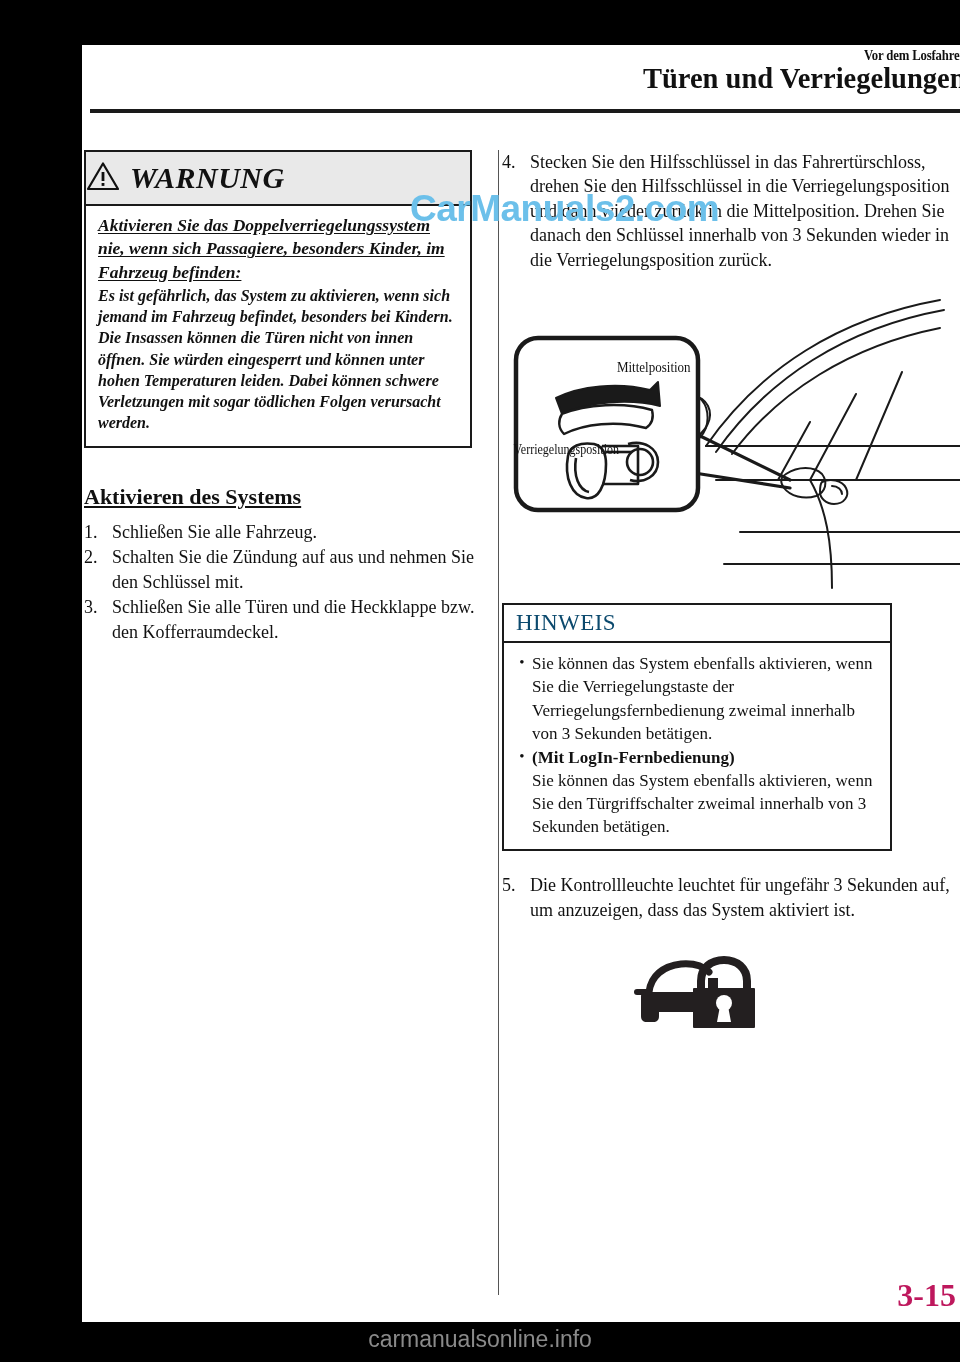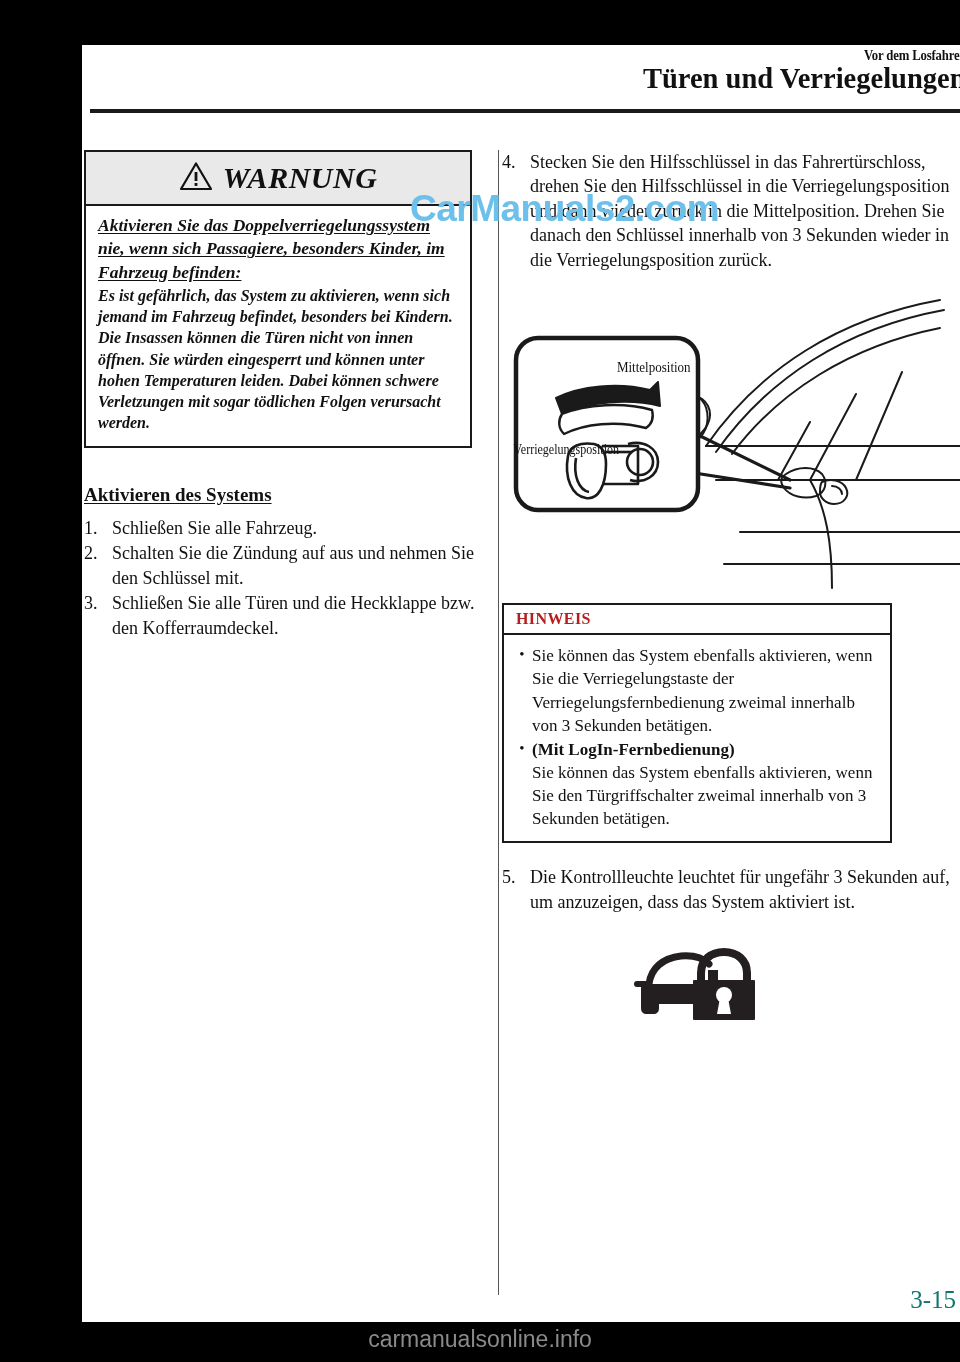--- a/index.html
+++ b/index.html
@@ -93,21 +93,21 @@
     border: 2px solid #1a1a1a;
     box-sizing: border-box;
     background: #fff;
   }
   #warning-header {
     background: #e9e9e9;
     border-bottom: 2px solid #1a1a1a;
     height: 52px;
     display: flex;
     align-items: center;
-    justify-content: center;
+    justify-content: flex-start;
     gap: 10px;
   }
   #warning-title {
     font-size: 30px;
     font-weight: bold;
     font-style: italic;
     letter-spacing: 0.5px;
     color: #111;
     font-family: "Liberation Serif", serif;
   }
@@ -128,21 +128,21 @@
     font-weight: bold;
     font-style: italic;
     line-height: 1.33;
     color: #111;
     margin-top: 1px;
   }
 
   
   #left-heading {
     margin-top: 36px;
-    font-size: 19px;
+    font-size: 22px;
     font-weight: bold;
     color: #111;
     text-decoration: underline;
     text-underline-offset: 2px;
   }
   .num-list {
     margin-top: 10px;
   }
   .num-item {
     display: flex;
@@ -178,24 +178,24 @@
     width: 390px;
     border: 2px solid #1a1a1a;
     box-sizing: border-box;
     background: #fff;
   }
   #note-header {
     border-bottom: 2px solid #1a1a1a;
     padding: 5px 10px 5px 12px;
   }
   #note-title {
-    font-size: 16px;
-    font-weight: bold;
+    font-size: 23px;
+    font-weight: normal;
     letter-spacing: 0.4px;
-    color: #b91c1c;
+    color: #0c4a6e;
   }
   #note-body {
     padding: 9px 10px 10px 8px;
   }
   .note-item {
     display: flex;
     font-size: 17px;
     line-height: 1.36;
     color: #111;
     margin-bottom: 1px;
@@ -216,23 +216,23 @@
     width: 390px;
     display: flex;
     justify-content: center;
   }
 
   
   #page-number {
     position: absolute;
     right: 4px;
     bottom: 8px;
-    font-size: 25px;
-    font-weight: normal;
-    color: #0f766e;
+    font-size: 32px;
+    font-weight: bold;
+    color: #be185d;
     font-family: "Liberation Serif", serif;
   }
 
   
   #watermark-carmanuals2 {
     position: absolute;
     left: 410px;
     top: 188px;
     font-family: "Liberation Sans", sans-serif;
     font-size: 37px;

